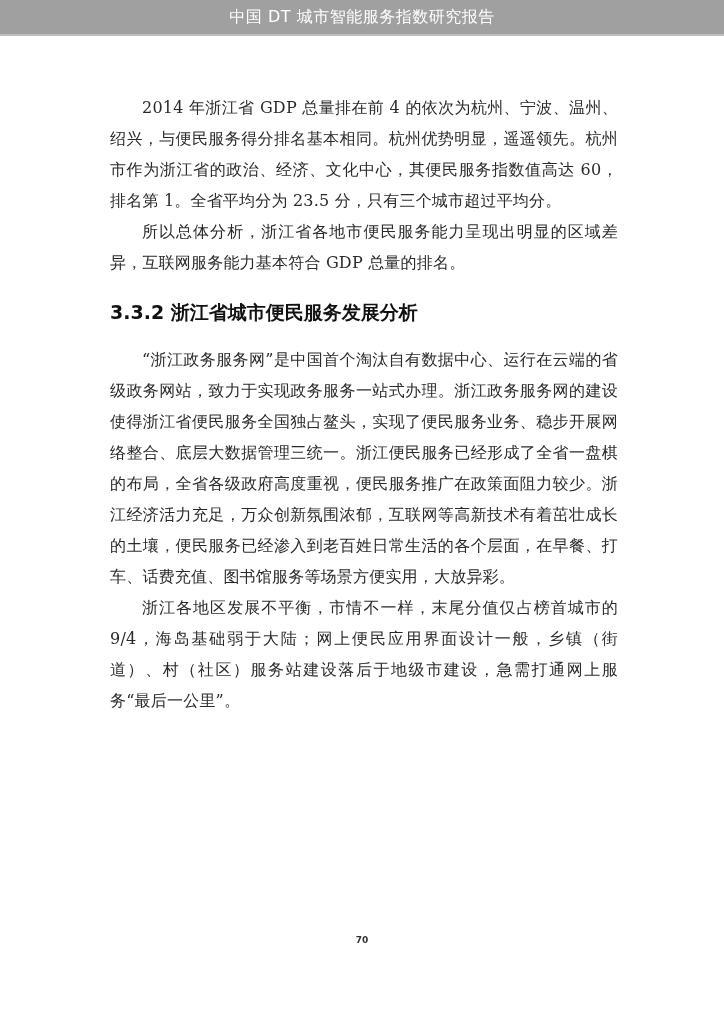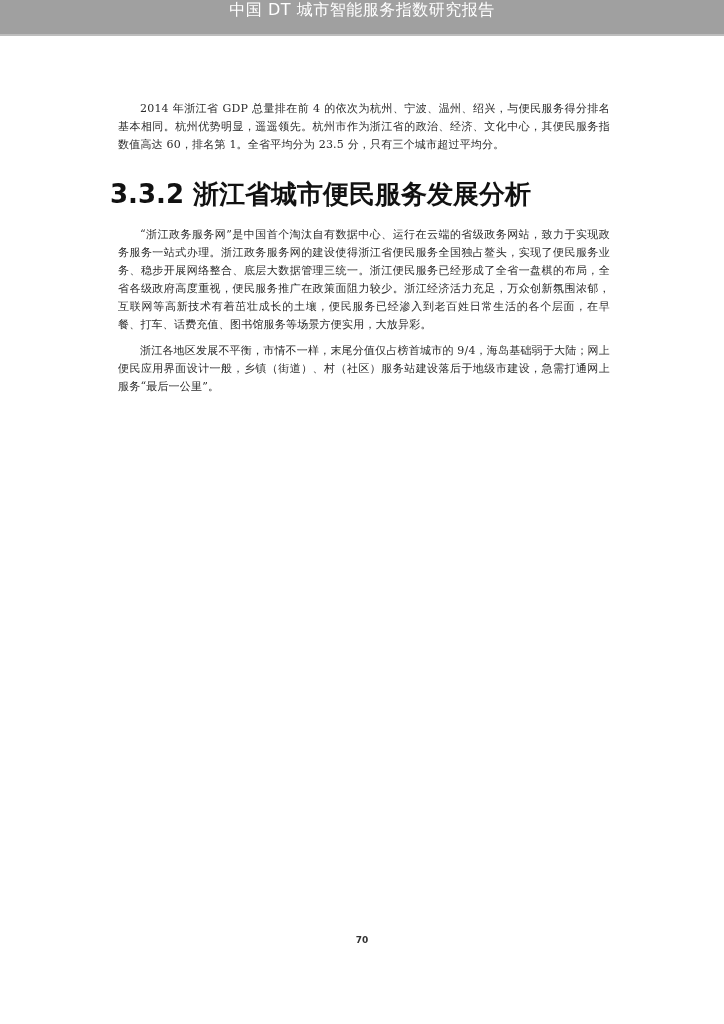--- a/index.html
+++ b/index.html
@@ -3,50 +3,51 @@
 <meta charset="utf-8">
 <style>
   html, body { margin: 0; padding: 0; }
   body {
     width: 724px; height: 1024px; background: #ffffff; position: relative; overflow: hidden;
     font-family: "DejaVu Serif", "Liberation Serif", serif; color: #2a2a2a;
   }
   .header {
     position: absolute; left: 0; top: 0; width: 724px; height: 34px;
     background: #a0a0a0; border-bottom: 2px solid #bdbdbd;
-    display: flex; align-items: flex-start; justify-content: center;
+    display: flex; align-items: center; justify-content: center;
   }
   .header-title {
     font-family: "DejaVu Sans", "Liberation Sans", sans-serif;
     color: #ffffff; font-size: 16px; letter-spacing: 0.5px; font-weight: normal;
   }
   .content { position: absolute; left: 110px; top: 92px; width: 508px; }
   p {
-    margin: 8px; font-size: 11px; line-height: 18px; text-indent: 2em;
+    margin: 0; font-size: 16px; line-height: 31px; text-indent: 2em;
     text-align: justify; letter-spacing: 0.2px;
   }
   .section-title {
     font-family: "DejaVu Sans", "Liberation Sans", sans-serif;
-    font-weight: bold; font-size: 26px; color: #111;
-    margin: 26px 0 18px 0; line-height: 28px;
+    font-weight: bold; font-size: 19px; color: #111;
+    margin: 20px 0 18px 0; line-height: 28px;
   }
   .page-number {
     position: absolute; left: 0; width: 724px; top: 935px; text-align: center;
     font-family: "DejaVu Sans", "Liberation Sans", sans-serif; font-size: 9px; font-weight: bold; color: #333;
   }
 </style>
 </head>
 <body>
 
 <div class="header">
   <span class="header-title">中国 DT 城市智能服务指数研究报告</span>
 </div>
 
 <div class="content">
   <p>2014 年浙江省 GDP 总量排在前 4 的依次为杭州、宁波、温州、绍兴，与便民服务得分排名基本相同。杭州优势明显，遥遥领先。杭州市作为浙江省的政治、经济、文化中心，其便民服务指数值高达 60，排名第 1。全省平均分为 23.5 分，只有三个城市超过平均分。</p>
+  <p>所以总体分析，浙江省各地市便民服务能力呈现出明显的区域差异，互联网服务能力基本符合 GDP 总量的排名。</p>
 
   <div class="section-title">3.3.2 浙江省城市便民服务发展分析</div>
 
   <p>“浙江政务服务网”是中国首个淘汰自有数据中心、运行在云端的省级政务网站，致力于实现政务服务一站式办理。浙江政务服务网的建设使得浙江省便民服务全国独占鳌头，实现了便民服务业务、稳步开展网络整合、底层大数据管理三统一。浙江便民服务已经形成了全省一盘棋的布局，全省各级政府高度重视，便民服务推广在政策面阻力较少。浙江经济活力充足，万众创新氛围浓郁，互联网等高新技术有着茁壮成长的土壤，便民服务已经渗入到老百姓日常生活的各个层面，在早餐、打车、话费充值、图书馆服务等场景方便实用，大放异彩。</p>
   <p>浙江各地区发展不平衡，市情不一样，末尾分值仅占榜首城市的 9/4，海岛基础弱于大陆；网上便民应用界面设计一般，乡镇（街道）、村（社区）服务站建设落后于地级市建设，急需打通网上服务“最后一公里”。</p>
 </div>
 
 <div class="page-number">70</div>
 
 </body></html>

